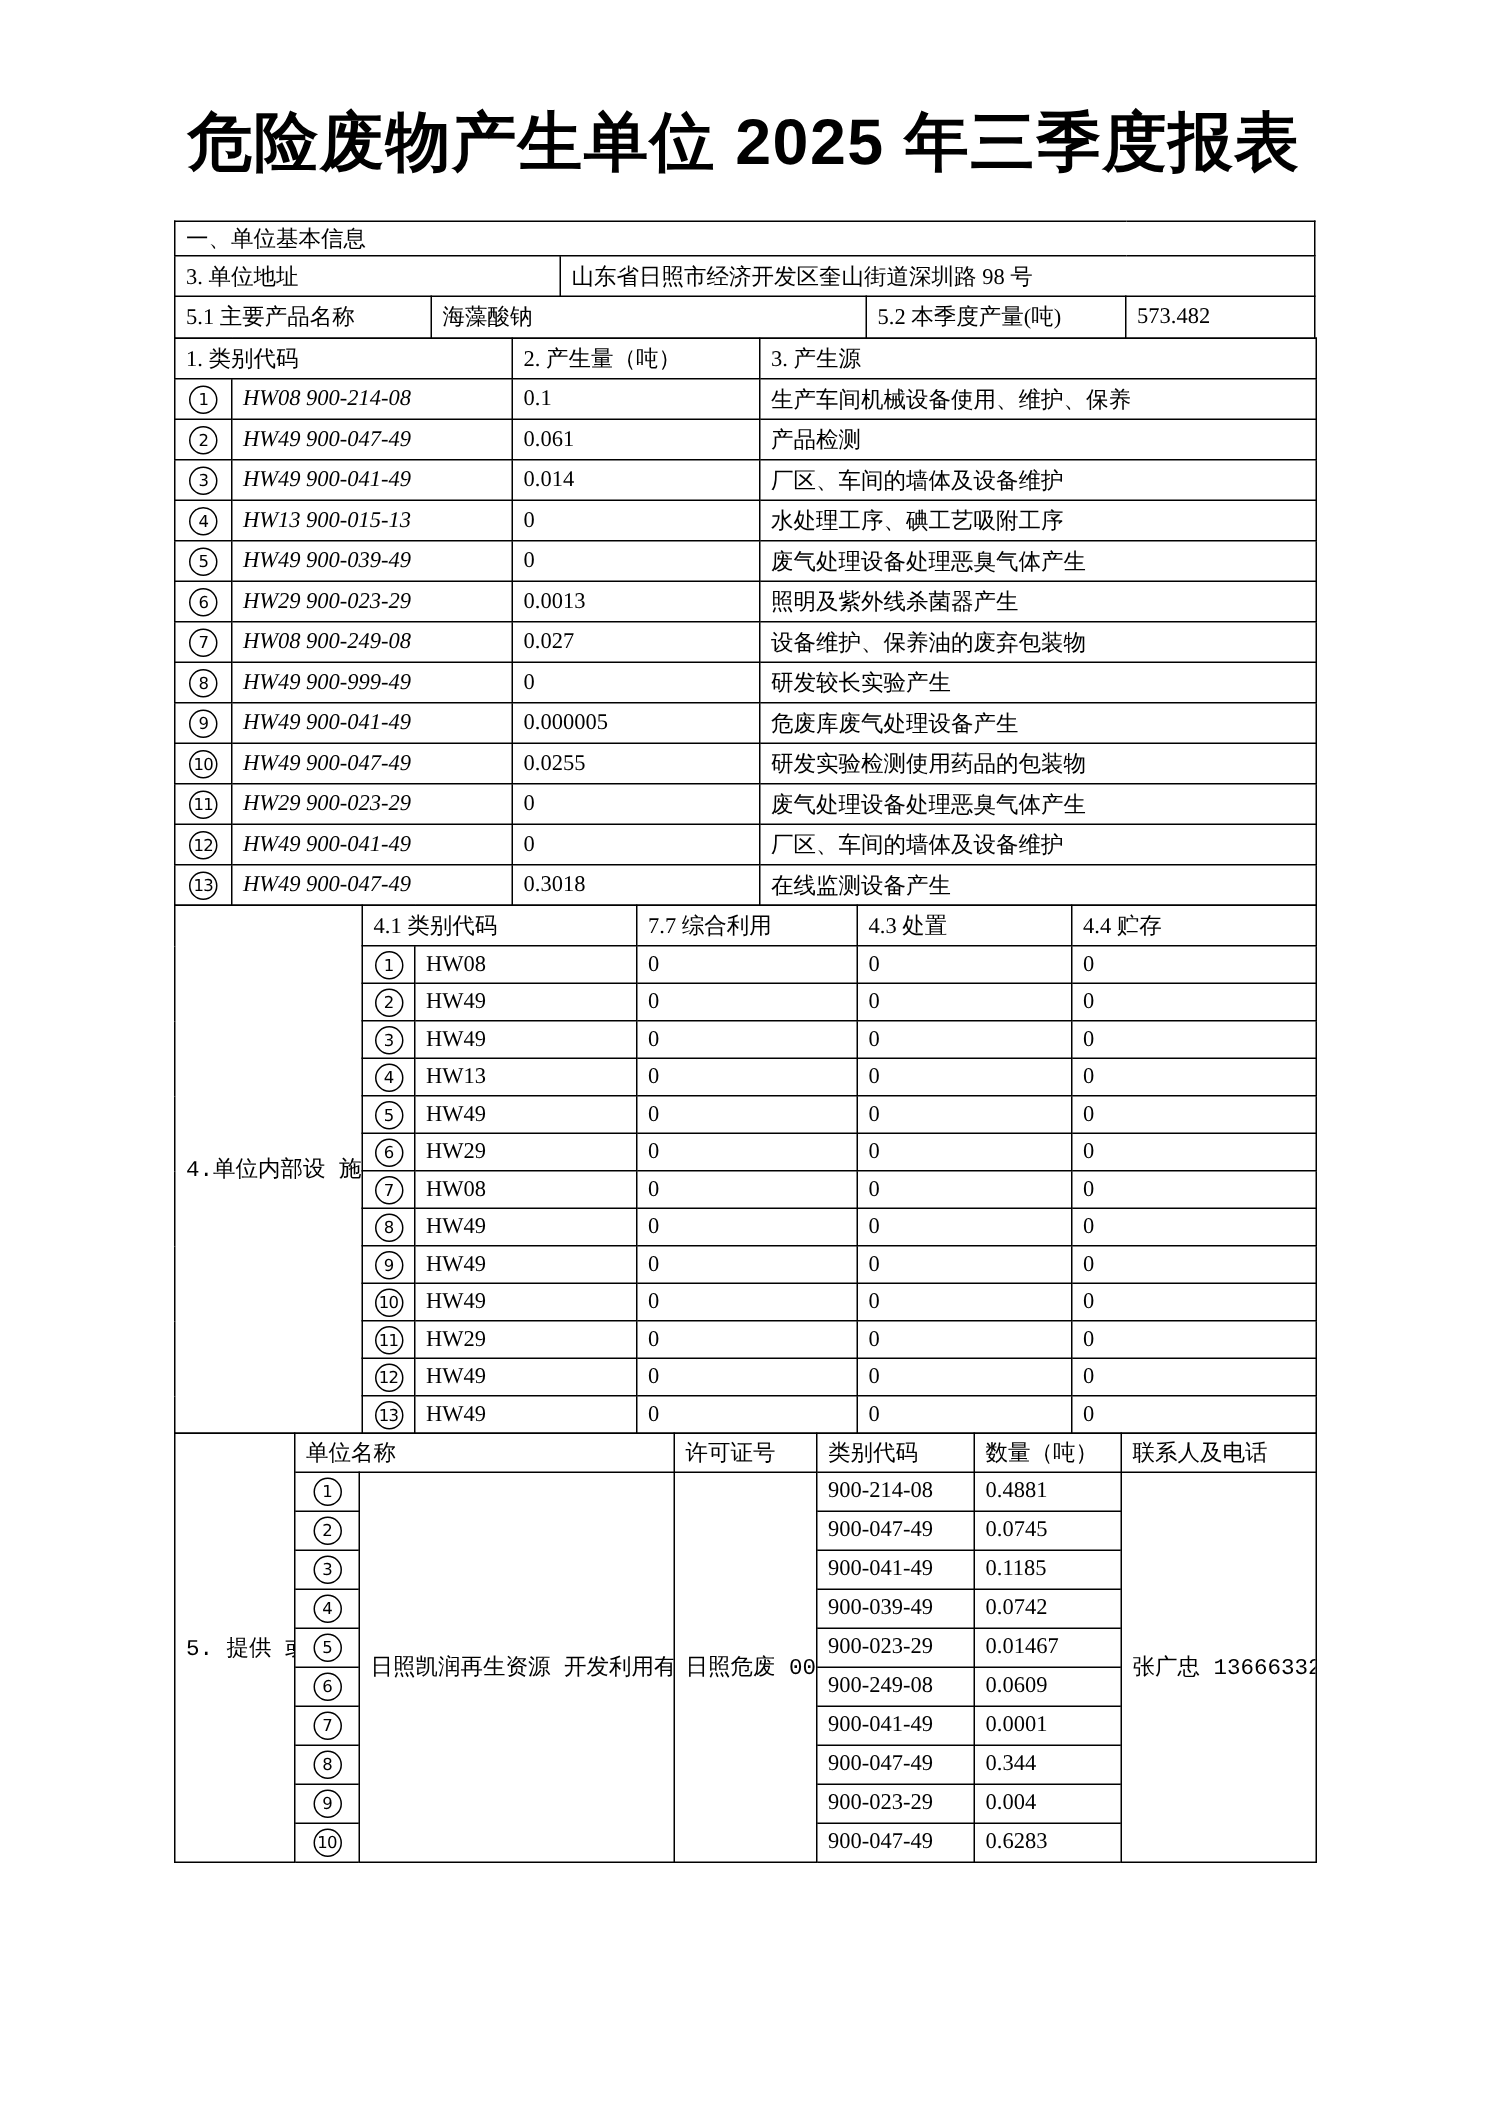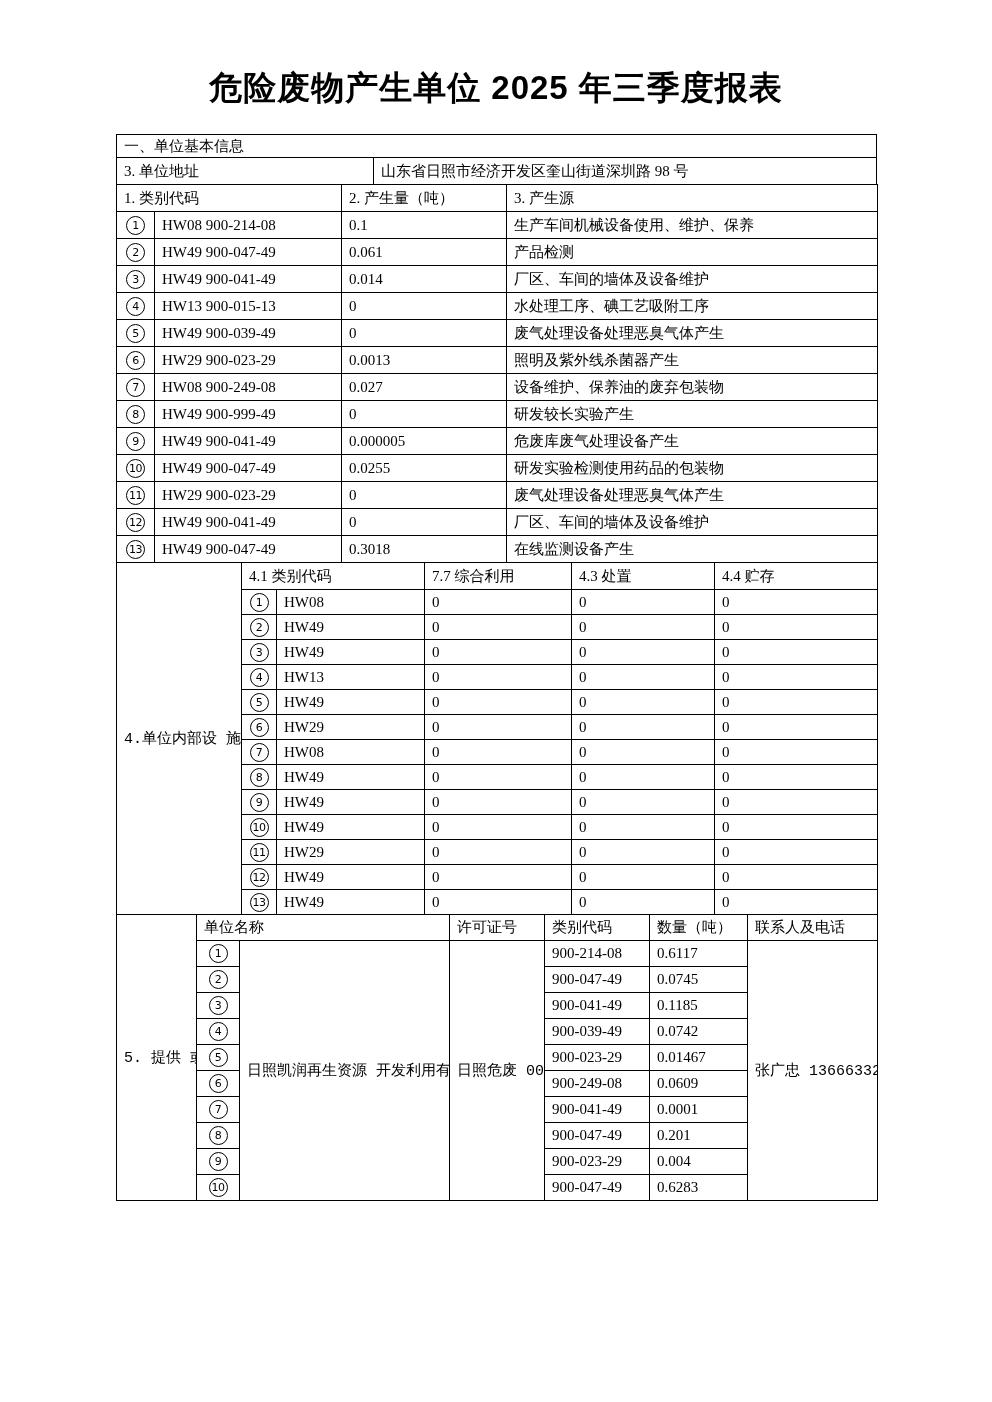--- a/index.html
+++ b/index.html
@@ -1,29 +1,29 @@
 <!DOCTYPE html>
 <html><head>
 <meta charset="utf-8">
 <style>
   html,body{margin:0;padding:0;background:#fff;}
   body{width:992px;height:1402px;overflow:hidden;color:#000;
        font-family:"Liberation Serif","DejaVu Serif",serif;}
-  .title{margin:66px 0 23px 0;text-align:center;font-size:33px;font-weight:700;
+  .title{margin:66px 0 23px 0;text-align:center;font-size:43px;font-weight:700;
          letter-spacing:1px;font-family:"Liberation Sans","DejaVu Sans",sans-serif;}
   .tbl-wrap{margin-left:116px;width:762px;}
   table.t{border-collapse:collapse;table-layout:fixed;width:761px;}
   table.t + table.t{margin-top:-1px;}
   table.t td{border:1px solid #000;padding:1px 7px;font-size:15px;vertical-align:middle;
              overflow:hidden;white-space:nowrap;}
   td.sec{font-size:15px;}
   td.wrap{white-space:normal;font-family:Liberation Mono, monospace;}
   td.pre{white-space:pre-line;}
   td.ctr{text-align:center;padding:1px 2px;}
-  td.code{white-space:pre;}
+  td.code{white-space:pre;font-style:italic;}
   .h23{height:23px;} .h27{height:27px;} .h28{height:28px;} .h25{height:25px;} .h26{height:26px;}
   .circ{display:inline-block;width:19px;height:19px;line-height:17px;border:1px solid #000;
         border-radius:50%;font-size:11px;letter-spacing:-0.5px;text-align:center;
         box-sizing:border-box;font-family:"DejaVu Sans","Liberation Sans",sans-serif;}
 </style>
 </head>
 <body>
 
 <div class="page">
   <h1 class="title">危险废物产生单位 2025 年三季度报表</h1>
@@ -38,20 +38,26 @@
           <col style="width:173px">
           <col style="width:126px">
         </colgroup>
       <tbody>
           <tr class="h23">
         <td colspan="5" class="sec">一、单位基本信息</td>
       </tr>
       <tr class="h27">
         <td colspan="2">3. 单位地址</td>
         <td colspan="3">山东省日照市经济开发区奎山街道深圳路 98 号</td>
+      </tr>
+      <tr class="h28">
+        <td>5.1 主要产品名称</td>
+        <td colspan="2">海藻酸钠</td>
+        <td>5.2 本季度产量(吨)</td>
+        <td>573.482</td>
       </tr>
     </tbody>
       </table>
 
     <table class="t">
       <colgroup>
           <col style="width:38px">
           <col style="width:187px">
           <col style="width:165px">
           <col style="width:371px">
@@ -279,21 +285,21 @@
         <td>数量（吨）</td>
         <td>联系人及电话</td>
       </tr>
       <tr class="h26">
         <td class="ctr"><span class="circ">1</span></td>
         <td rowspan="10" class="pre wrap">日照凯润再生资源
 开发利用有限公司</td>
         <td rowspan="10" class="pre wrap">日照危废
 005 号</td>
         <td>900-214-08</td>
-        <td>0.6117</td>
+        <td>0.4881</td>
         <td rowspan="10" class="pre wrap">张广忠
 13666332065</td>
       </tr>
       <tr class="h26">
             <td class="ctr"><span class="circ">2</span></td>
             <td>900-047-49</td>
             <td>0.0745</td>
           </tr>
       <tr class="h26">
             <td class="ctr"><span class="circ">3</span></td>
@@ -316,21 +322,21 @@
             <td>0.0609</td>
           </tr>
       <tr class="h26">
             <td class="ctr"><span class="circ">7</span></td>
             <td>900-041-49</td>
             <td>0.0001</td>
           </tr>
       <tr class="h26">
             <td class="ctr"><span class="circ">8</span></td>
             <td>900-047-49</td>
-            <td>0.201</td>
+            <td>0.344</td>
           </tr>
       <tr class="h26">
             <td class="ctr"><span class="circ">9</span></td>
             <td>900-023-29</td>
             <td>0.004</td>
           </tr>
       <tr class="h26">
             <td class="ctr"><span class="circ">10</span></td>
             <td>900-047-49</td>
             <td>0.6283</td>

